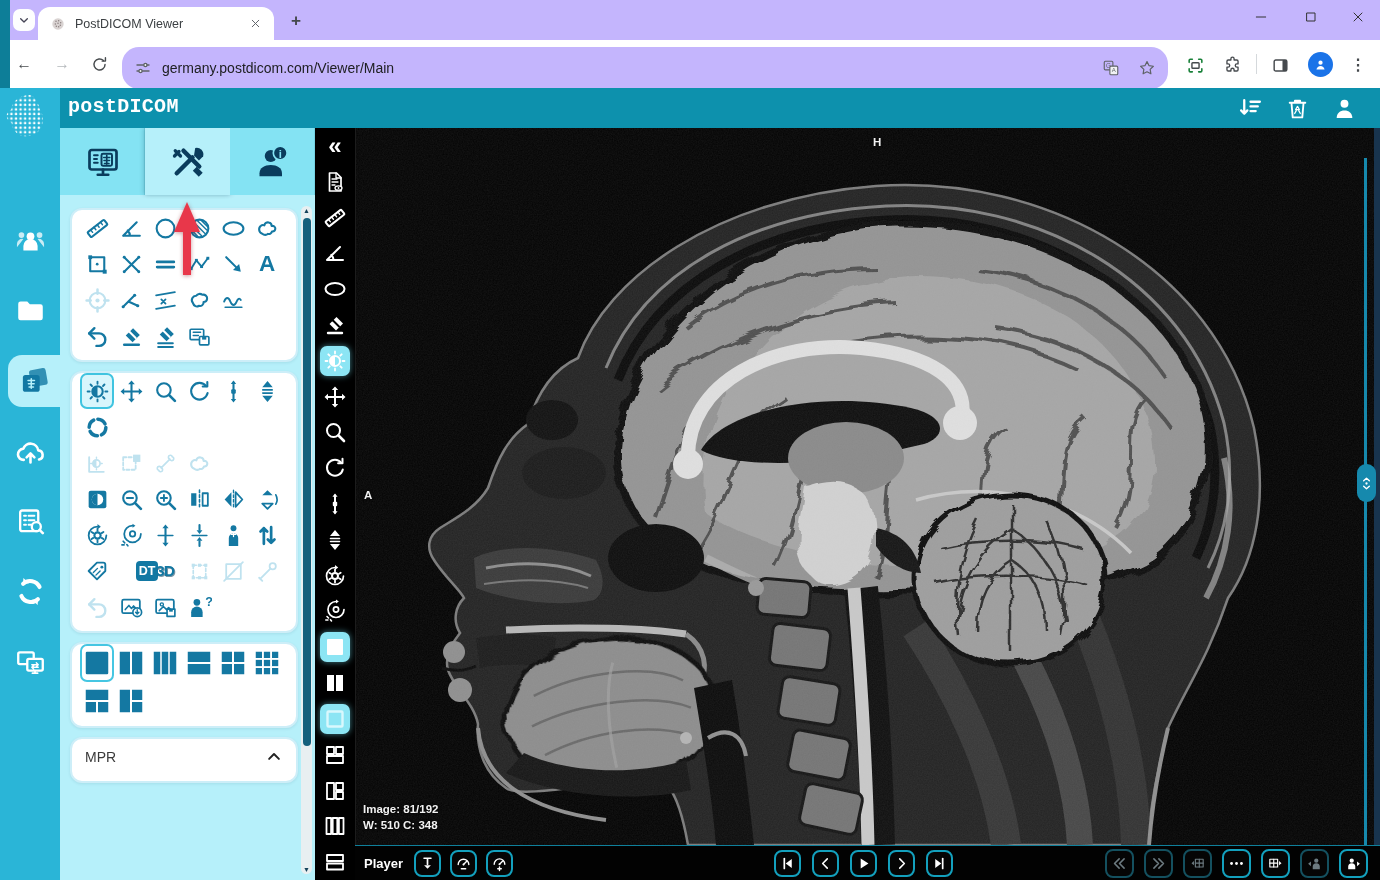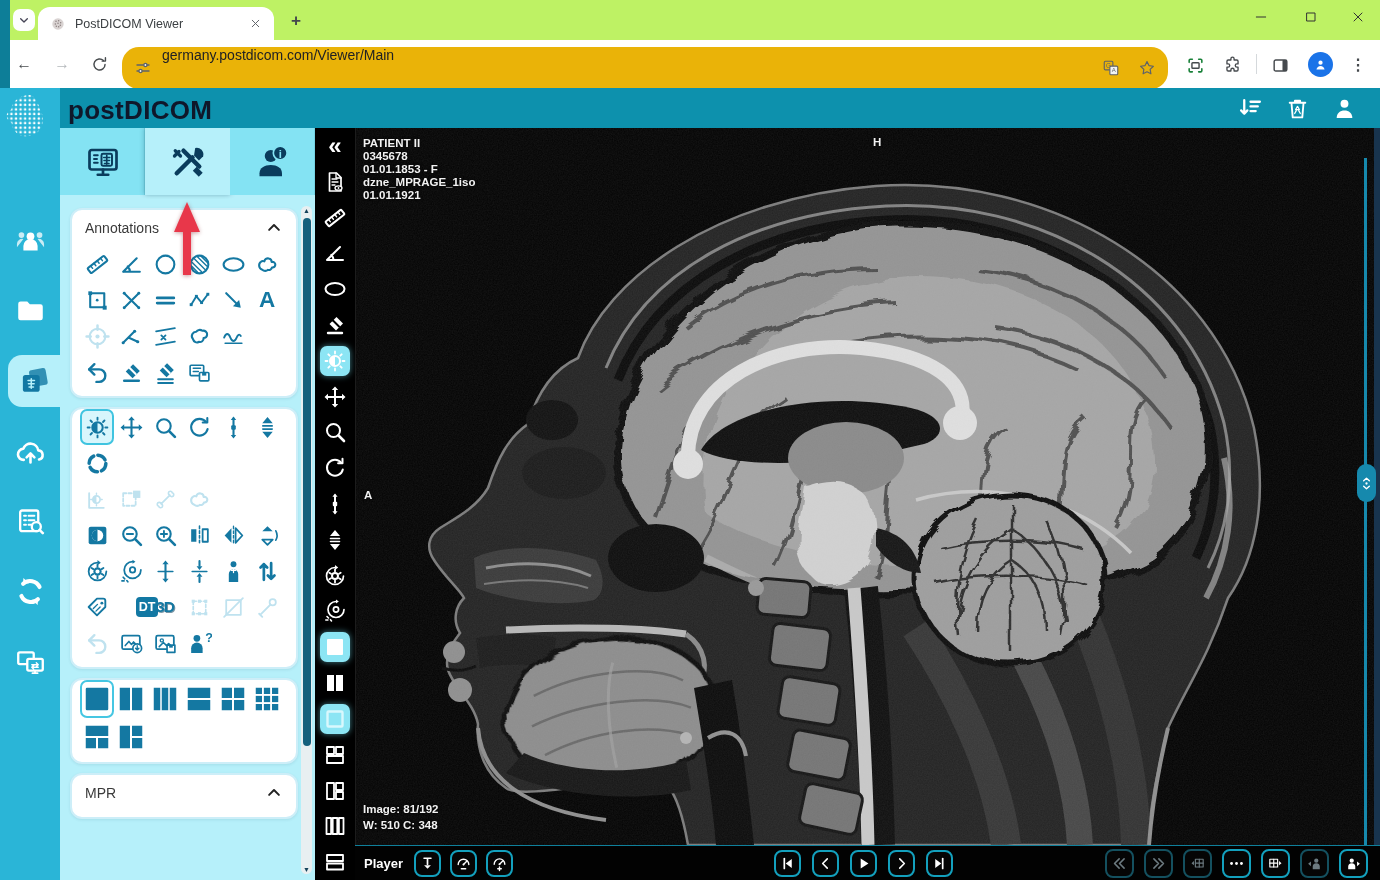--- a/index.html
+++ b/index.html
@@ -8,48 +8,48 @@
   .stage *{box-sizing:border-box;}
   .ic{display:inline-flex;align-items:center;justify-content:center;line-height:0;}
   .ic-s{width:1em;height:1em;display:block;}
   .tg{font-weight:700;font-size:.82em;line-height:1;display:inline-flex;align-items:center;justify-content:center;}
   .tg.big{font-size:1em;}
   .tg.ta{font-size:.9em;}
   .tg.t3{font-size:.62em;color:inherit;letter-spacing:-1px;text-shadow:1px 1px 0 rgba(10,60,90,.55);}
   .tg.dt{font-size:.5em;background:#1278a3;color:#fff;border-radius:4px;padding:.28em .22em;margin-left:32px;}
 
   
-  .tabstrip{position:absolute;left:0;top:0;width:1380px;height:40px;background:#bef264;}
+  .tabstrip{position:absolute;left:0;top:0;width:1380px;height:40px;background:#c4b5fd;}
   .edgestrip{position:absolute;left:0;top:0;width:10px;height:88px;background:#0d7e98;z-index:6;}
   .tabsearch{position:absolute;left:13px;top:9px;width:22px;height:22px;border-radius:7px;background:#fdfefe;
     display:flex;align-items:center;justify-content:center;color:#445;font-size:16px;}
   .btab{position:absolute;left:38px;top:7px;width:236px;height:33px;background:#fff;border-radius:12px 12px 0 0;
     display:flex;align-items:center;padding:0 10px 0 12px;}
   .btab .fav{font-size:16px;margin-right:9px;}
   .btab .ttl{font-size:12.5px;color:#3c4043;flex:1;white-space:nowrap;overflow:hidden;}
   .btab .tclose{font-size:13px;color:#5f6368;width:18px;height:18px;border-radius:50%;display:flex;align-items:center;justify-content:center;}
   .newtab{position:absolute;left:284px;top:9px;width:24px;height:24px;color:#45494d;font-size:21px;
     display:flex;align-items:center;justify-content:center;}
   .wctl{position:absolute;top:0;height:34px;width:40px;display:flex;align-items:center;justify-content:center;color:#333;font-size:16px;}
   .toolrow{position:absolute;left:0;top:40px;width:1380px;height:48px;background:#fff;--band:#fff;}
   .navic{position:absolute;top:12px;width:24px;height:24px;display:flex;align-items:center;justify-content:center;font-size:19px;color:#474b4e;}
   .navic.dim{color:#b4b8bb;}
-  .omni{position:absolute;left:122px;top:7px;width:1046px;height:42px;border-radius:17px;background:#eab308;--band:#f1f3f4;
-    display:flex;padding:0 12px;}
+  .omni{position:absolute;left:122px;top:7px;width:1046px;height:42px;border-radius:17px;background:#c4b5fd;--band:#f1f3f4;
+    display:flex;align-items:center;padding:0 12px;}
   .omni .tune{font-size:18px;color:#5f6368;margin-right:10px;}
   .omni .url{font-size:14px;color:#202124;flex:1;}
   .omni .oic{font-size:18px;color:#5f6368;margin-left:18px;}
   .chric{position:absolute;top:13px;width:24px;height:24px;display:flex;align-items:center;justify-content:center;font-size:19px;color:#45494d;}
   .chrsep{position:absolute;left:1256px;top:14px;width:1px;height:20px;background:#d5d9dc;}
   .avatar{position:absolute;left:1308px;top:12px;width:25px;height:25px;border-radius:50%;background:#1a73e8;
     display:flex;align-items:center;justify-content:center;color:#fff;font-size:15px;}
 
   
   .apphdr{position:absolute;left:60px;top:88px;width:1320px;height:40px;background:#0d91ad;--band:#0d91ad;}
-  .logo{position:absolute;left:8px;top:7px;color:#0f172a;font-size:26px;font-weight:700;letter-spacing:.3px;}
+  .logo{position:absolute;left:8px;top:7px;color:#ffffff;font-size:20px;font-weight:700;letter-spacing:.3px;font-family:Liberation Mono, monospace;}
   .phtitle{position:absolute;left:0;right:0;top:10px;text-align:center;color:#fff;font-size:15px;font-weight:700;}
   .hdracts{position:absolute;right:22px;top:0;height:40px;display:flex;align-items:center;gap:19px;}
   .hicon{font-size:25px;color:#fff;width:28px;height:28px;display:flex;align-items:center;justify-content:center;}
 
   
   .sidebar{position:absolute;left:0;top:88px;width:60px;height:792px;background:#2ab5d7;--band:#2ab5d7;}
   .brainlogo{position:absolute;left:5px;top:6px;width:50px;height:56px;}
   .sitems{position:absolute;left:0;top:118px;width:60px;display:flex;flex-direction:column;align-items:center;}
   .sitem{width:56px;height:52px;margin:9px 0;display:flex;align-items:center;justify-content:center;
     font-size:31px;color:#fff;}
@@ -398,28 +398,20 @@
               <path d="M3 21.5v-2C3 16 6.3 14 10.5 14s7.5 2 7.5 5.5v2z" fill="currentColor" stroke="none"></path>
               <circle cx="16.8" cy="6" r="4.6" fill="currentColor" stroke="none"></circle>
               <circle cx="16.8" cy="6" r="4.6" fill="none" stroke="var(--band,#84e3f3)" stroke-width="1.1"></circle>
               <text x="16.8" y="9" text-anchor="middle" font-size="7.5" font-weight="bold" fill="var(--band,#84e3f3)" stroke="none" font-family="Liberation Sans,sans-serif">i</text>
             </svg>
           </span>
         </div>
       </div>
     <div class="cards" id="panel-sections">
         <div class="card">
-          <div class="card-h">
-            <span class="card-t">Annotations</span>
-            <span class="chev ic" style="font-size:18px">
-              <svg class="ic-s" viewBox="0 0 24 24" fill="none" stroke="currentColor" stroke-width="2" stroke-linecap="round" stroke-linejoin="round">
-                <path d="M5.5 14.5L12 8l6.5 6.5" stroke-width="2.6" stroke="#222"></path>
-              </svg>
-            </span>
-          </div>
           <div class="irow">
             <div class="cell">
               <span class="ic">
                 <svg class="ic-s" viewBox="0 0 24 24" fill="none" stroke="currentColor" stroke-width="2" stroke-linecap="round" stroke-linejoin="round">
                   <g transform="rotate(-38 12 12)">
                     <rect x="2" y="9" width="20" height="6" rx="1"></rect>
                     <path d="M6 9v3M10 9v3M14 9v3M18 9v3" stroke-width="1.4"></path>
                   </g>
                 </svg>
               </span>
@@ -1304,27 +1296,20 @@
       <g fill="#757575" stroke="#151515" stroke-width="3">
         <rect x="402" y="452" width="52" height="36" rx="7" transform="rotate(5 428 470)"></rect>
         <rect x="415" y="498" width="58" height="42" rx="7" transform="rotate(7 444 519)"></rect>
         <rect x="424" y="552" width="58" height="42" rx="7" transform="rotate(9 453 573)"></rect>
         <rect x="434" y="606" width="58" height="42" rx="7" transform="rotate(11 463 627)"></rect>
         <rect x="446" y="660" width="58" height="42" rx="7" transform="rotate(12 475 681)"></rect>
       </g>
       <circle cx="400" cy="460" r="8" fill="#999"></circle>
       <rect width="1025" height="717" filter="url(#gr)" opacity=".5"></rect>
     </svg>
-    <div class="ovl" style="left:7px;top:9px;">
-      <div>PATIENT II</div>
-      <div>0345678</div>
-      <div>01.01.1853 - F</div>
-      <div>dzne_MPRAGE_1iso</div>
-      <div>01.01.1921</div>
-    </div>
     <div class="ovl" style="left:517px;top:8px;">H</div>
     <div class="ovl" style="left:8px;top:361px;">A</div>
     <div class="ovl" style="left:7px;top:675px;">Image: 81/192</div>
     <div class="ovl" style="left:7px;top:691px;">W: 510 C: 348</div>
     <div class="rstrip"></div>
     <div class="vslider"></div>
     <div class="vthumb">
       <svg class="ic-s" viewBox="0 0 24 24" fill="none" stroke="#fff" stroke-width="2" stroke-linecap="round" stroke-linejoin="round">
           <path d="M8 8l4-3.5L16 8"></path>
           <circle cx="12" cy="12" r="1.6" fill="#fff" stroke="none"></circle>

